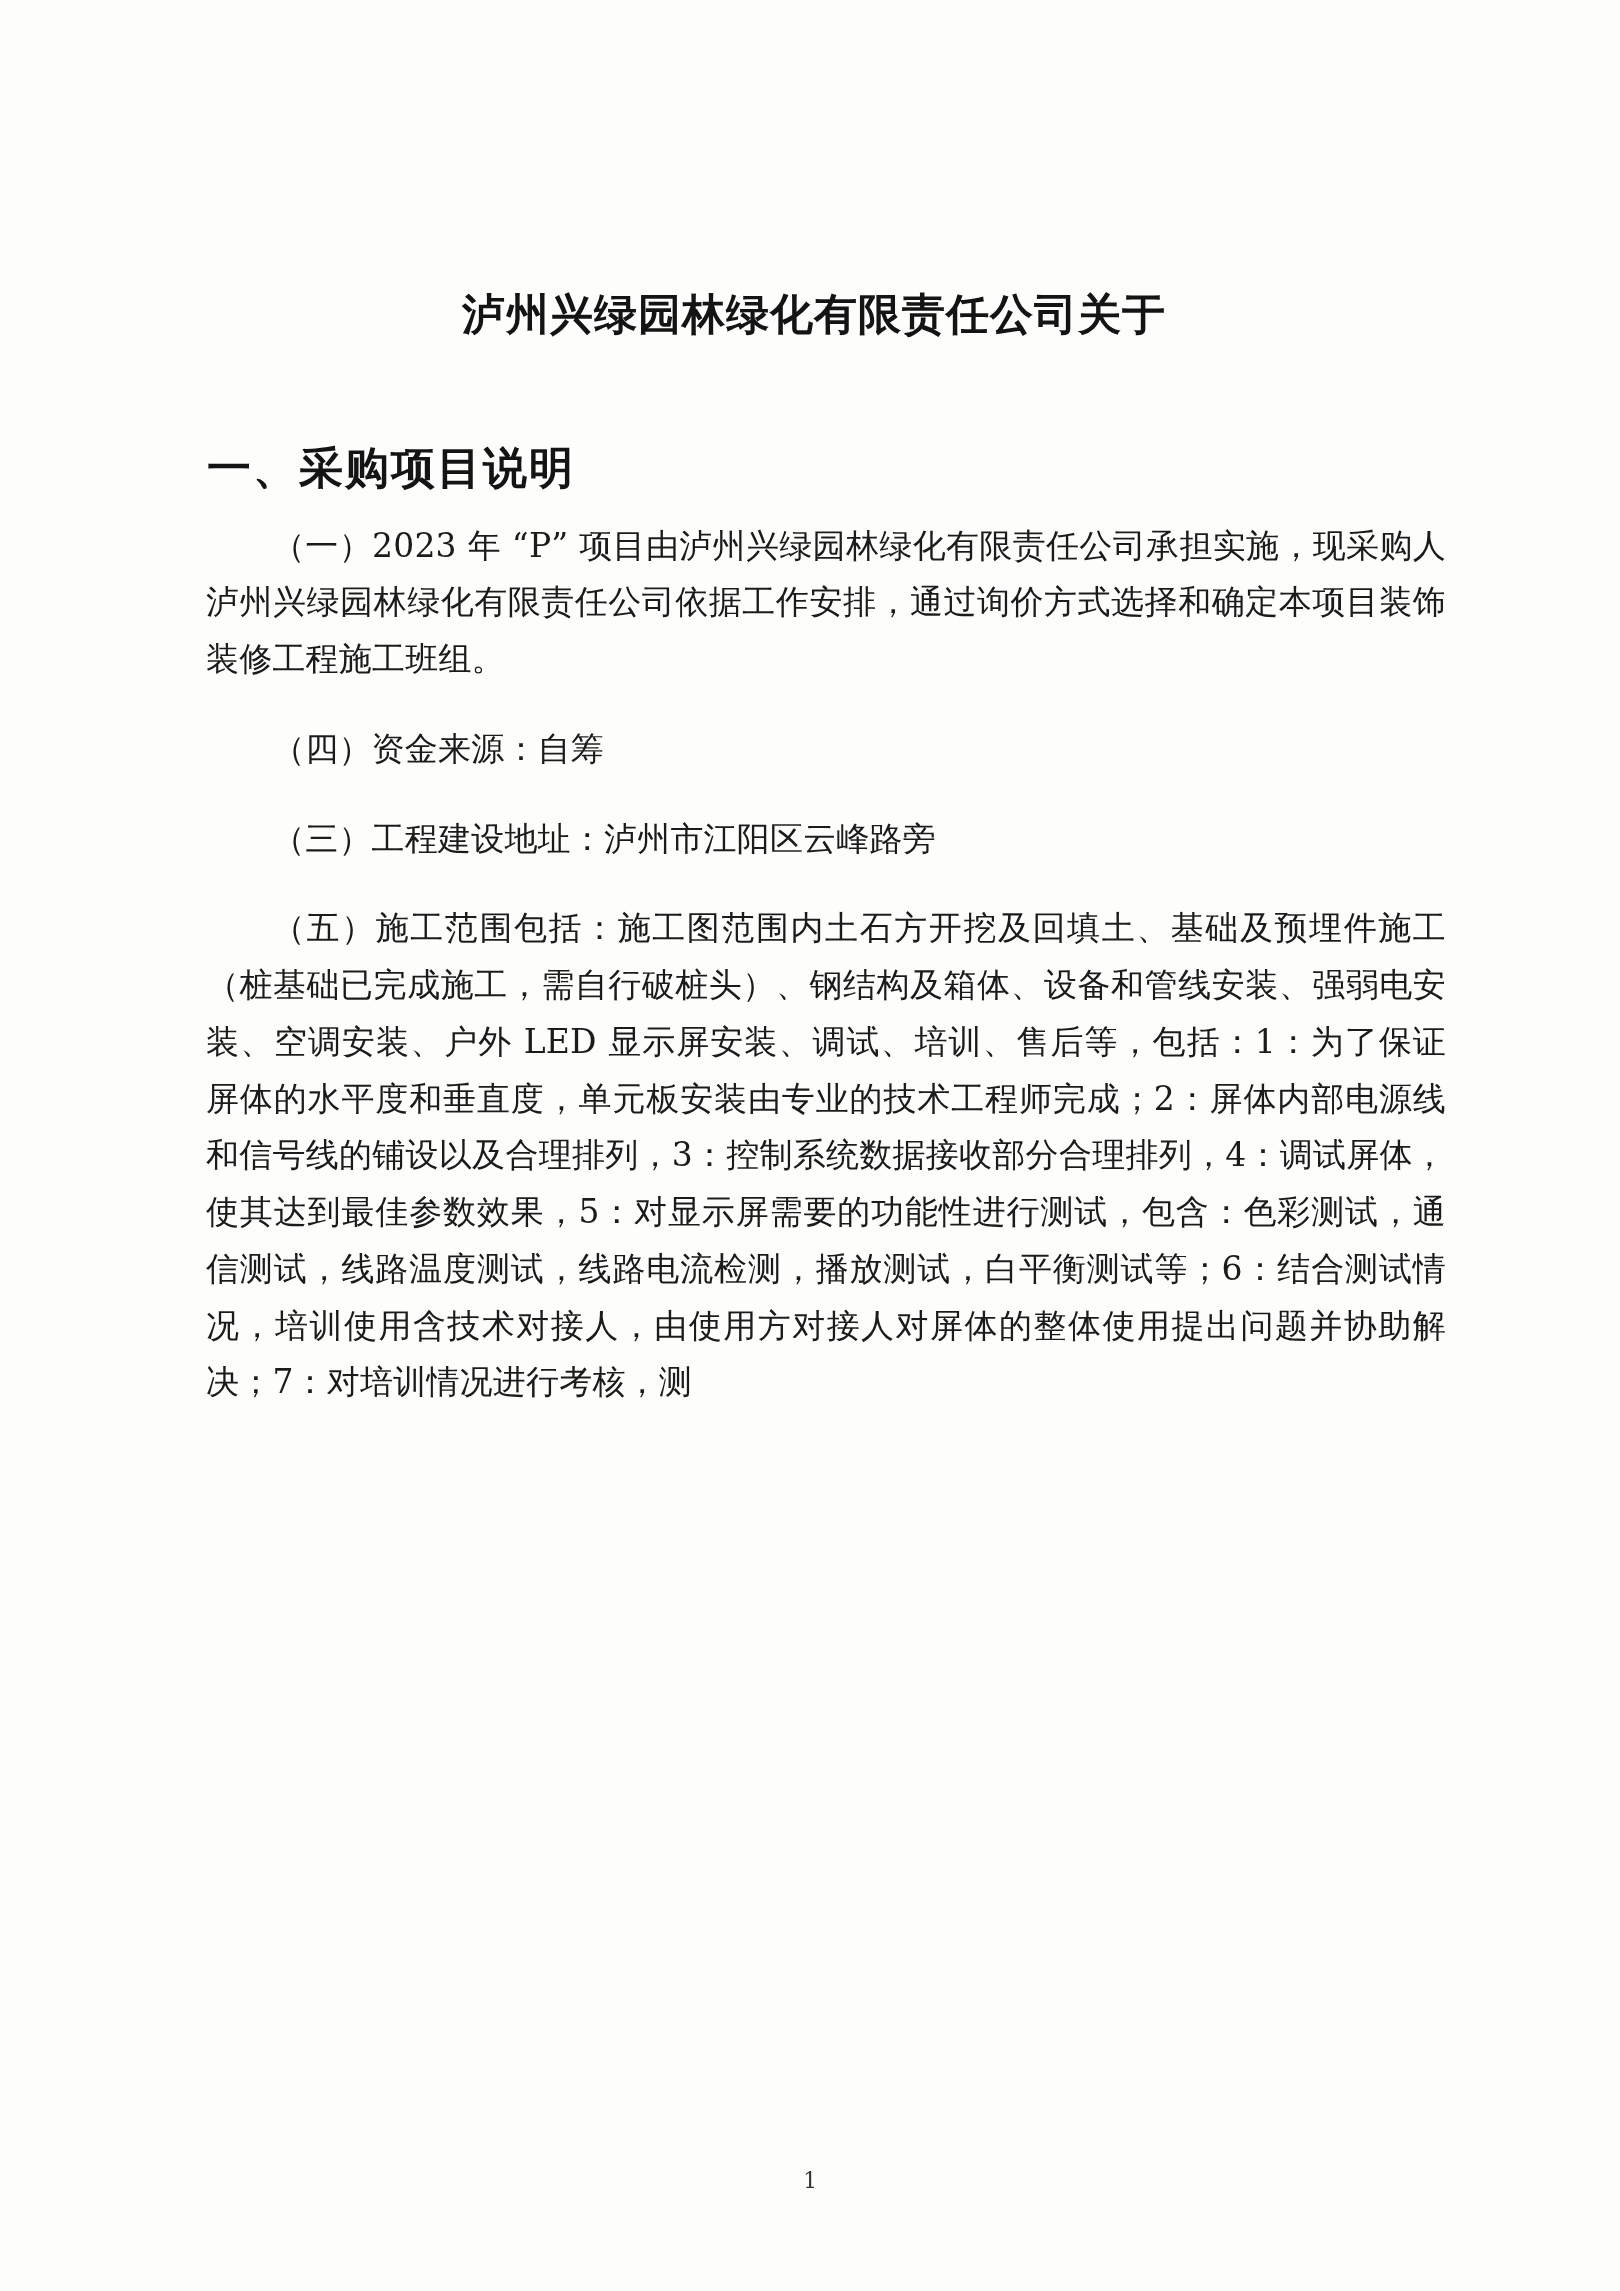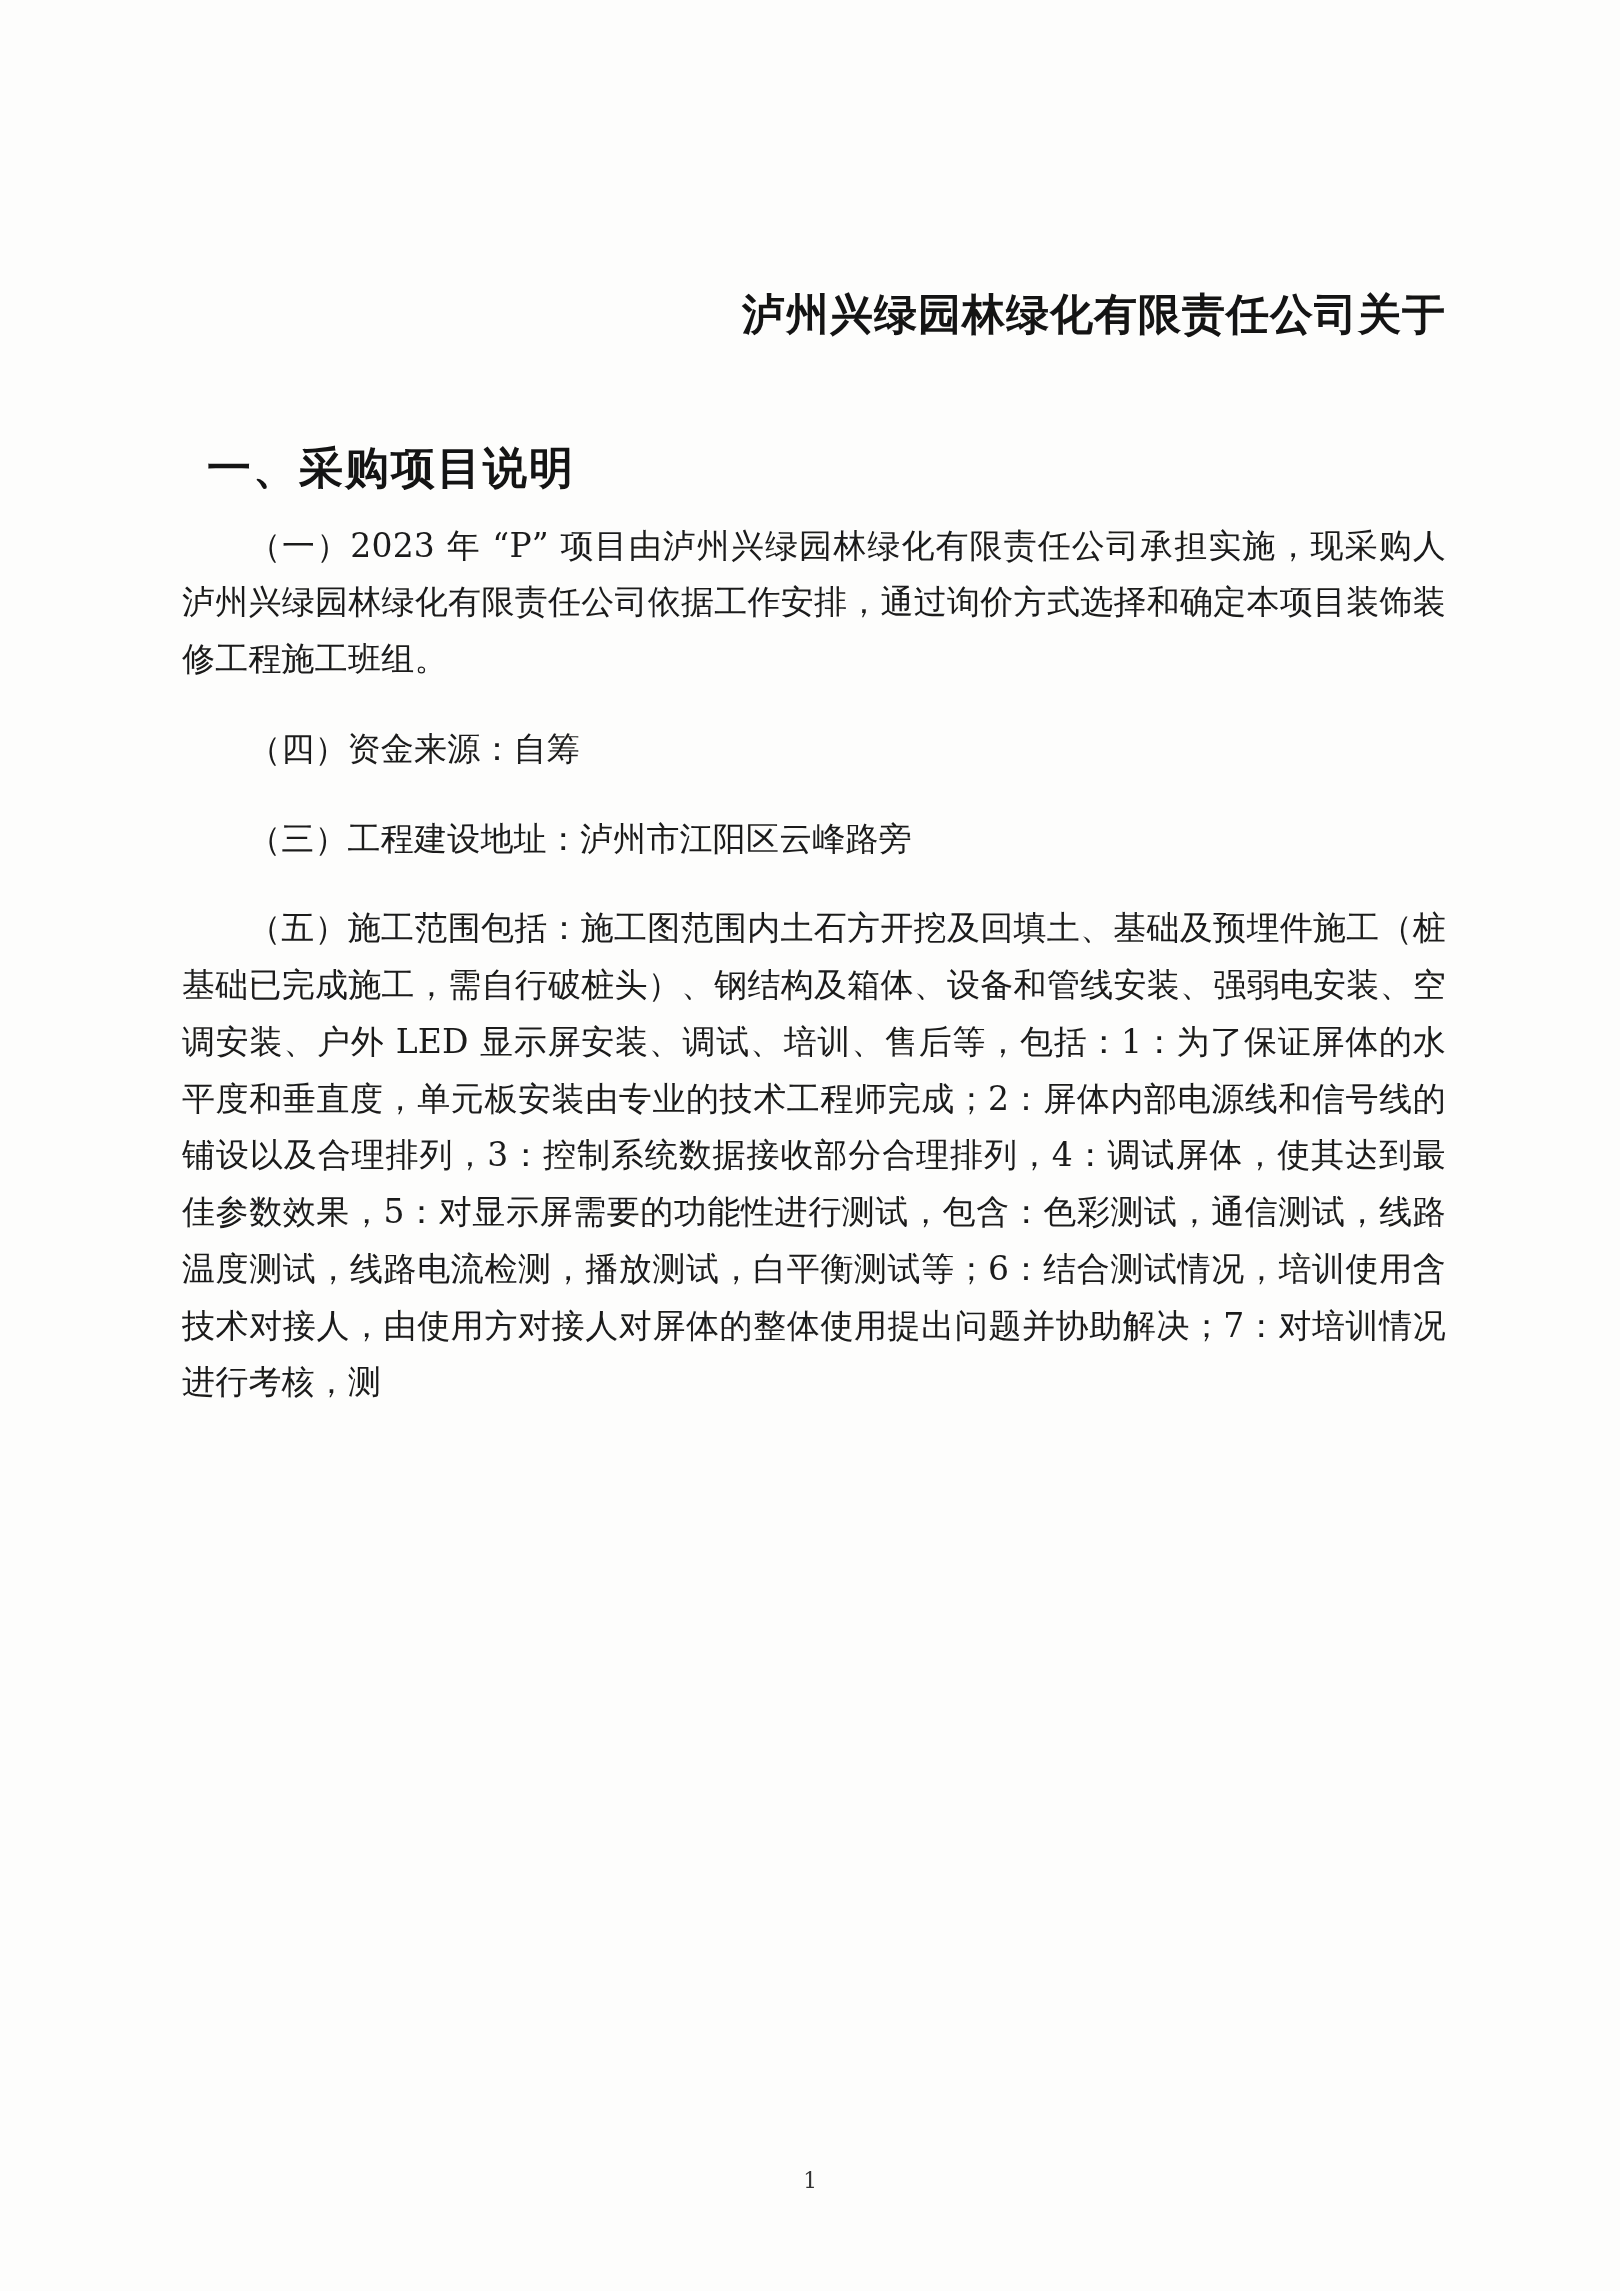--- a/index.html
+++ b/index.html
@@ -22,21 +22,21 @@
   }
   .content {
     position: absolute;
     left: 182px;
     top: 0;
     width: 1264px;
     height: 2292px;
   }
   .doc-title {
     margin-top: 284px;
-    text-align: right;
+    text-align: center;
     font-family: "DejaVu Sans", "Liberation Sans", sans-serif;
     font-weight: bold;
     font-size: 43px;
     line-height: 1.42;
     letter-spacing: 1px;
     color: #141414;
   }
   .doc-title .tline {
     display: block;
     white-space: nowrap;
@@ -54,20 +54,21 @@
     margin-top: 19.6px;
     font-size: 33px;
     line-height: 1.72;
     text-align: justify;
     text-justify: inter-character;
     letter-spacing: 0.2px;
     color: #1b1b1b;
   }
   .para.indent {
     text-indent: 66px;
+    margin-left: 24px;
   }
   .para.tight {
     margin-top: 5.9px;
   }
   .page-number {
     position: absolute;
     left: 0;
     right: 0;
     top: 2168px;
     text-align: center;

